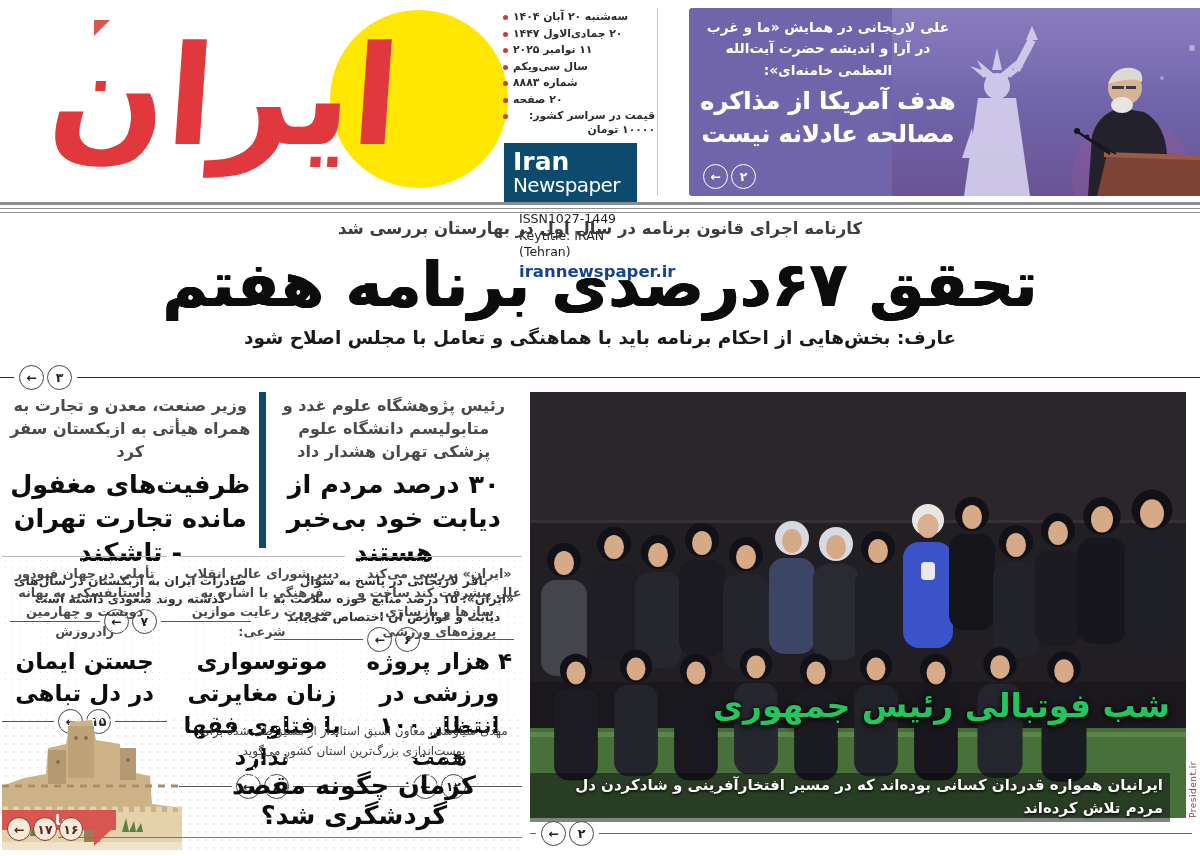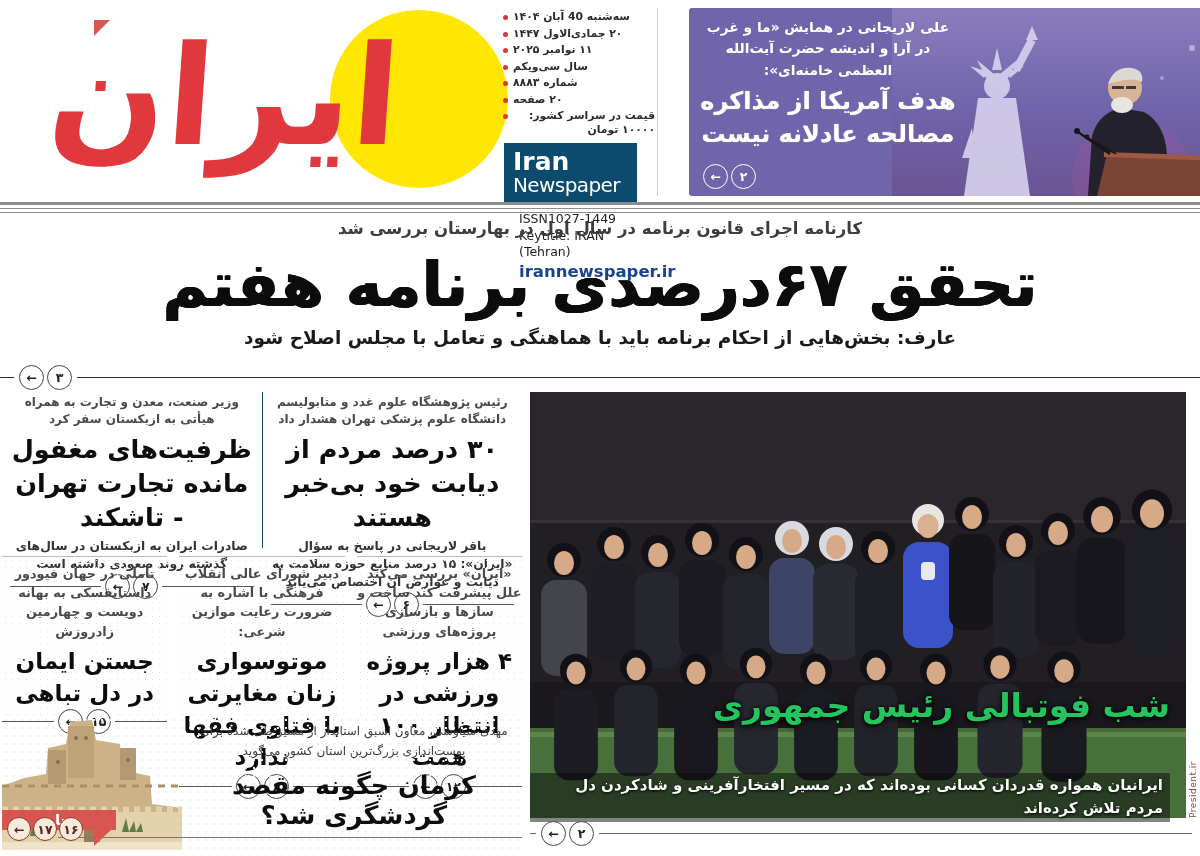--- a/index.html
+++ b/index.html
@@ -57,22 +57,22 @@
   .lead .head { font-size:62px; font-weight:bold; color:#0c0c0c; line-height:1.5; letter-spacing:-1px;
                 text-shadow:0.6px 0 0 #0c0c0c, -0.6px 0 0 #0c0c0c; }
   .lead .sub { font-size:18.5px; font-weight:bold; color:#1a1a1a; margin-top:-4px; }
 
   
   .rb { display:flex; align-items:center; direction:ltr; margin-top:auto; }
   .rb::before, .rb::after { content:""; flex:1; border-top:1.2px solid #555; }
   .rb .pbadge { margin:0 4px; }
   .row1 { position:absolute; left:2px; top:392px; width:520px; height:156px; direction:rtl; display:flex; }
   .row1 .col { flex:1; padding:2px 8px 0; display:flex; flex-direction:column; text-align:center; }
-  .row1 .col:first-child { border-left:1px solid #0c4a6e; }
-  .a-kicker { font-size:12px; font-weight:bold; color:#4a4a4a; line-height:1.45; }
+  .row1 .col:first-child { border-left:7px solid #0c4a6e; }
+  .a-kicker { font-size:16px; font-weight:bold; color:#4a4a4a; line-height:1.45; }
   .a-head { font-size:25.5px; font-weight:bold; color:#0d0d0d; line-height:1.34; margin-top:3px; }
   .a-sub { font-size:12.3px; font-weight:bold; color:#333; line-height:1.45; margin-top:4px; }
 
   .row2 { position:absolute; left:2px; top:556px; width:520px; height:160px; direction:rtl; display:flex; gap:12px; }
   .row2 .col2 { flex:1; border-top:1px solid #bbb; padding-top:7px; display:flex; flex-direction:column; text-align:center;
                 background-image:radial-gradient(#e4e4e4 0.8px, transparent 0.9px); background-size:7px 7px; }
   .b-kicker { font-size:12.8px; font-weight:bold; color:#4a4a4a; line-height:1.5; }
   .b-head { font-size:23px; font-weight:bold; color:#0d0d0d; line-height:1.4; margin-top:4px; }
 
   
@@ -109,21 +109,21 @@
 <div class="page">
 
   <div class="logo-wrap">
     <div class="logo-circle"></div>
     <div class="logo-text">ایران</div>
   </div>
 
   <div class="info">
     <div class="dateline">
         <span class="dot"></span>
-        <span class="txt">سه‌شنبه 40 آبان ۱۴۰۴</span>
+        <span class="txt">سه‌شنبه ۲۰ آبان ۱۴۰۴</span>
       </div>
     <div class="dateline">
         <span class="dot"></span>
         <span class="txt">۲۰ جمادی‌الاول ۱۴۴۷</span>
       </div>
     <div class="dateline">
         <span class="dot"></span>
         <span class="txt">۱۱ نوامبر ۲۰۲۵</span>
       </div>
     <div class="dateline">

